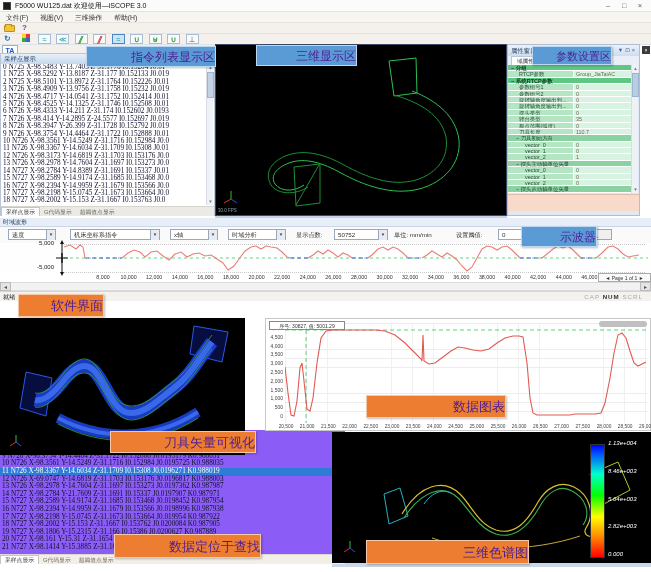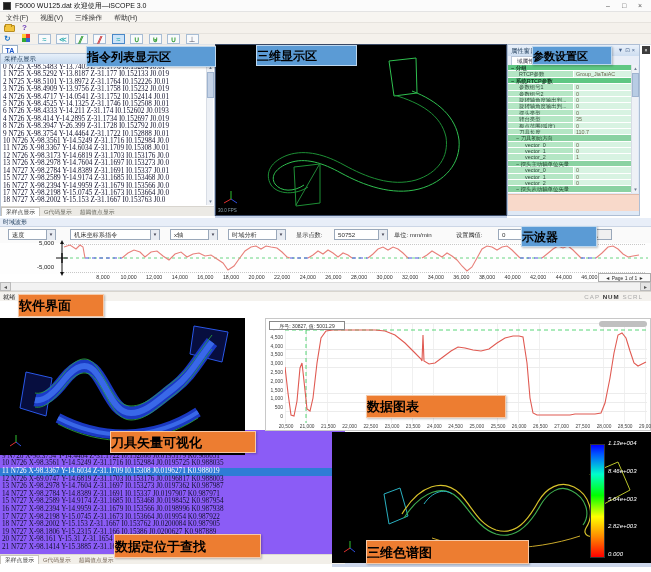--- a/index.html
+++ b/index.html
@@ -75,21 +75,21 @@
   .wxt{position:absolute;top:0;width:30px;text-align:center}
   #pager{left:598px;top:273px;width:53px;height:9px;background:#fafafa;border:1px solid #aaa;font-size:5px;text-align:center;line-height:8px;color:#333;white-space:nowrap}
   #wave-scrollbar{left:0;top:282px;width:651px;height:9px;background:#f2f2f2;border:1px solid #ddd}
   #ws-left{left:0;top:282px;width:11px;height:9px;background:#e4e4e4;border:1px solid #bbb;font-size:5px;text-align:center;line-height:8px;color:#555}
   #ws-right{left:640px;top:282px;width:11px;height:9px;background:#e4e4e4;border:1px solid #bbb;font-size:5px;text-align:center;line-height:8px;color:#555}
   #statusbar{left:0;top:291px;width:651px;height:10px;background:#f4f2ee;border-top:1px solid #d8d5cf;font-size:6.2px;line-height:10px}
   #status-ready{left:3px;top:0}
   #status-keys{right:8px;top:0;color:#aaa;letter-spacing:1px}
   #status-keys b{color:#333;font-weight:bold}
   
-  .callout{z-index:30;color:#000000;font-weight:bold;text-align:left;box-shadow:1px 1px 2px rgba(0,0,0,.25)}
+  .callout{z-index:30;color:#4c1d95;font-weight:normal;text-align:right;box-shadow:1px 1px 2px rgba(0,0,0,.25)}
   .callout.blue{background:#5b9bd5;border:1px solid #bdd7ee;font-size:12px}
   .callout.orange{background:#ed7d31;border:1px solid #f6c9a8;font-size:13px}
   
   #bottom-list{left:0;top:430px;width:345px;height:131px;background:#8b5cf6;z-index:1}
   .brow{height:7.6px;line-height:7.6px;font-family:"Liberation Serif",serif;font-size:7.2px;color:#10102a;white-space:nowrap;padding-left:2px}
   .brow.sel{background:#2f7cd6;color:#fff}
   #bottom-tabs{left:0;top:124px;width:345px;height:10px;background:#f2efe9;border-top:1px solid #ddd9d2;font-size:5.8px;line-height:9px;color:#7a6a5a;position:absolute}
   #blue3d{left:0;top:318px;width:245px;height:137px;background:#000;z-index:2}
   #redchart{left:265px;top:318px;width:386px;height:113px;background:#fff;border:1px solid #c8c8c8;z-index:2}
   #rc-plot{left:19px;top:4px;width:362px;height:100px;background-image:repeating-linear-gradient(to bottom,#ececec 0 .5px,transparent .5px 8.8px),repeating-linear-gradient(to right,#f0f0f0 0 .5px,transparent .5px 21.2px)}
@@ -142,21 +142,21 @@
     <span class="head-ics"><span>▼</span><span>⊡</span><span>×</span></span>
   </div>
   <div class="abs" id="left-list">
       <div class="lrow">0 N725 X-98.5483 Y-13.7403 Z-31.1776 I0.15204 J0.01</div>
       <div class="lrow">1 N725 X-98.5292 Y-13.8187 Z-31.177 I0.152133 J0.019</div>
       <div class="lrow">2 N725 X-98.5101 Y-13.8972 Z-31.1764 I0.152226 J0.01</div>
       <div class="lrow">3 N726 X-98.4909 Y-13.9756 Z-31.1758 I0.15232 J0.019</div>
       <div class="lrow">4 N726 X-98.4717 Y-14.0541 Z-31.1752 I0.152414 J0.01</div>
       <div class="lrow">5 N726 X-98.4525 Y-14.1325 Z-31.1746 I0.152508 J0.01</div>
       <div class="lrow">6 N726 X-98.4333 Y-14.211 Z-31.174 I0.152602 J0.0193</div>
-      <div class="lrow">4 N726 X-98.414 Y-14.2895 Z-31.1734 I0.152697 J0.019</div>
+      <div class="lrow">7 N726 X-98.414 Y-14.2895 Z-24.5577 I0.152697 J0.019</div>
       <div class="lrow">8 N726 X-98.3947 Y-26.399 Z-31.1728 I0.152792 J0.019</div>
       <div class="lrow">9 N726 X-98.3754 Y-14.4464 Z-31.1722 I0.152888 J0.01</div>
       <div class="lrow">10 N726 X-98.3561 Y-14.5249 Z-31.1716 I0.152984 J0.0</div>
       <div class="lrow">11 N726 X-98.3367 Y-14.6034 Z-31.1709 I0.15308 J0.01</div>
       <div class="lrow">12 N726 X-98.3173 Y-14.6819 Z-31.1703 I0.153176 J0.0</div>
       <div class="lrow">13 N726 X-98.2978 Y-14.7604 Z-31.1697 I0.153273 J0.0</div>
       <div class="lrow">14 N727 X-98.2784 Y-14.8389 Z-31.1691 I0.15337 J0.01</div>
       <div class="lrow">15 N727 X-98.2589 Y-14.9174 Z-31.1685 I0.153468 J0.0</div>
       <div class="lrow">16 N727 X-98.2394 Y-14.9959 Z-31.1679 I0.153566 J0.0</div>
       <div class="lrow">17 N727 X-98.2198 Y-15.0745 Z-31.1673 I0.153664 J0.0</div>
@@ -350,21 +350,21 @@
 <div class="abs" id="bottom-list">
   <div id="bl-rows">
       <div class="brow">6 N726 X-98.4333 Y-14.211 Z-31.174 I0.152602 J0.0193545 K0.988098</div>
       <div class="brow">7 N726 X-98.414 Y-14.2895 Z-31.1734 I0.152697 J0.019409 K0.988082</div>
       <div class="brow">8 N726 X-98.3947 Y-14.368 Z-31.1728 I0.152792 J0.0194634 K0.988067</div>
       <div class="brow">9 N726 X-98.3754 Y-14.4464 Z-31.1722 I0.152888 J0.0195179 K0.988051</div>
       <div class="brow">10 N726 X-98.3561 Y-14.5249 Z-31.1716 I0.152984 J0.0195725 K0.988035</div>
       <div class="brow sel">11 N726 X-98.3367 Y-14.6034 Z-31.1709 I0.15308 J0.0196271 K0.988019</div>
       <div class="brow">12 N726 X-69.0747 Y-14.6819 Z-31.1703 I0.153176 J0.0196817 K0.988003</div>
       <div class="brow">13 N726 X-98.2978 Y-14.7604 Z-31.1697 I0.153273 J0.0197362 K0.987987</div>
-      <div class="brow">14 N727 X-98.2784 Y-14.8389 Z-31.1691 I0.15337 J0.0197907 K0.987971</div>
+      <div class="brow">14 N727 X-98.2784 Y-21.7609 Z-31.1691 I0.15337 J0.0197907 K0.987971</div>
       <div class="brow">15 N727 X-98.2589 Y-14.9174 Z-31.1685 I0.153468 J0.0198452 K0.987954</div>
       <div class="brow">16 N727 X-98.2394 Y-14.9959 Z-31.1679 I0.153566 J0.0198996 K0.987938</div>
       <div class="brow">17 N727 X-98.2198 Y-15.0745 Z-31.1673 I0.153664 J0.019954 K0.987922</div>
       <div class="brow">18 N727 X-98.2002 Y-15.153 Z-31.1667 I0.153762 J0.0200084 K0.987905</div>
       <div class="brow">19 N727 X-98.1806 Y-15.2315 Z-31.166 I0.15386 J0.0200627 K0.987889</div>
       <div class="brow">20 N727 X-98.161 Y-15.31 Z-31.1654 I0.153959 J0.020117 K0.987872</div>
       <div class="brow">21 N727 X-98.1414 Y-15.3885 Z-31.1648 I0.154058 J0.0201713 K0.987856</div>
     </div>
   <div id="bottom-tabs"><span class="ltab active">采样点显示</span><span class="ltab">G代码显示</span><span class="ltab">超阈值点显示</span></div>
 </div>

